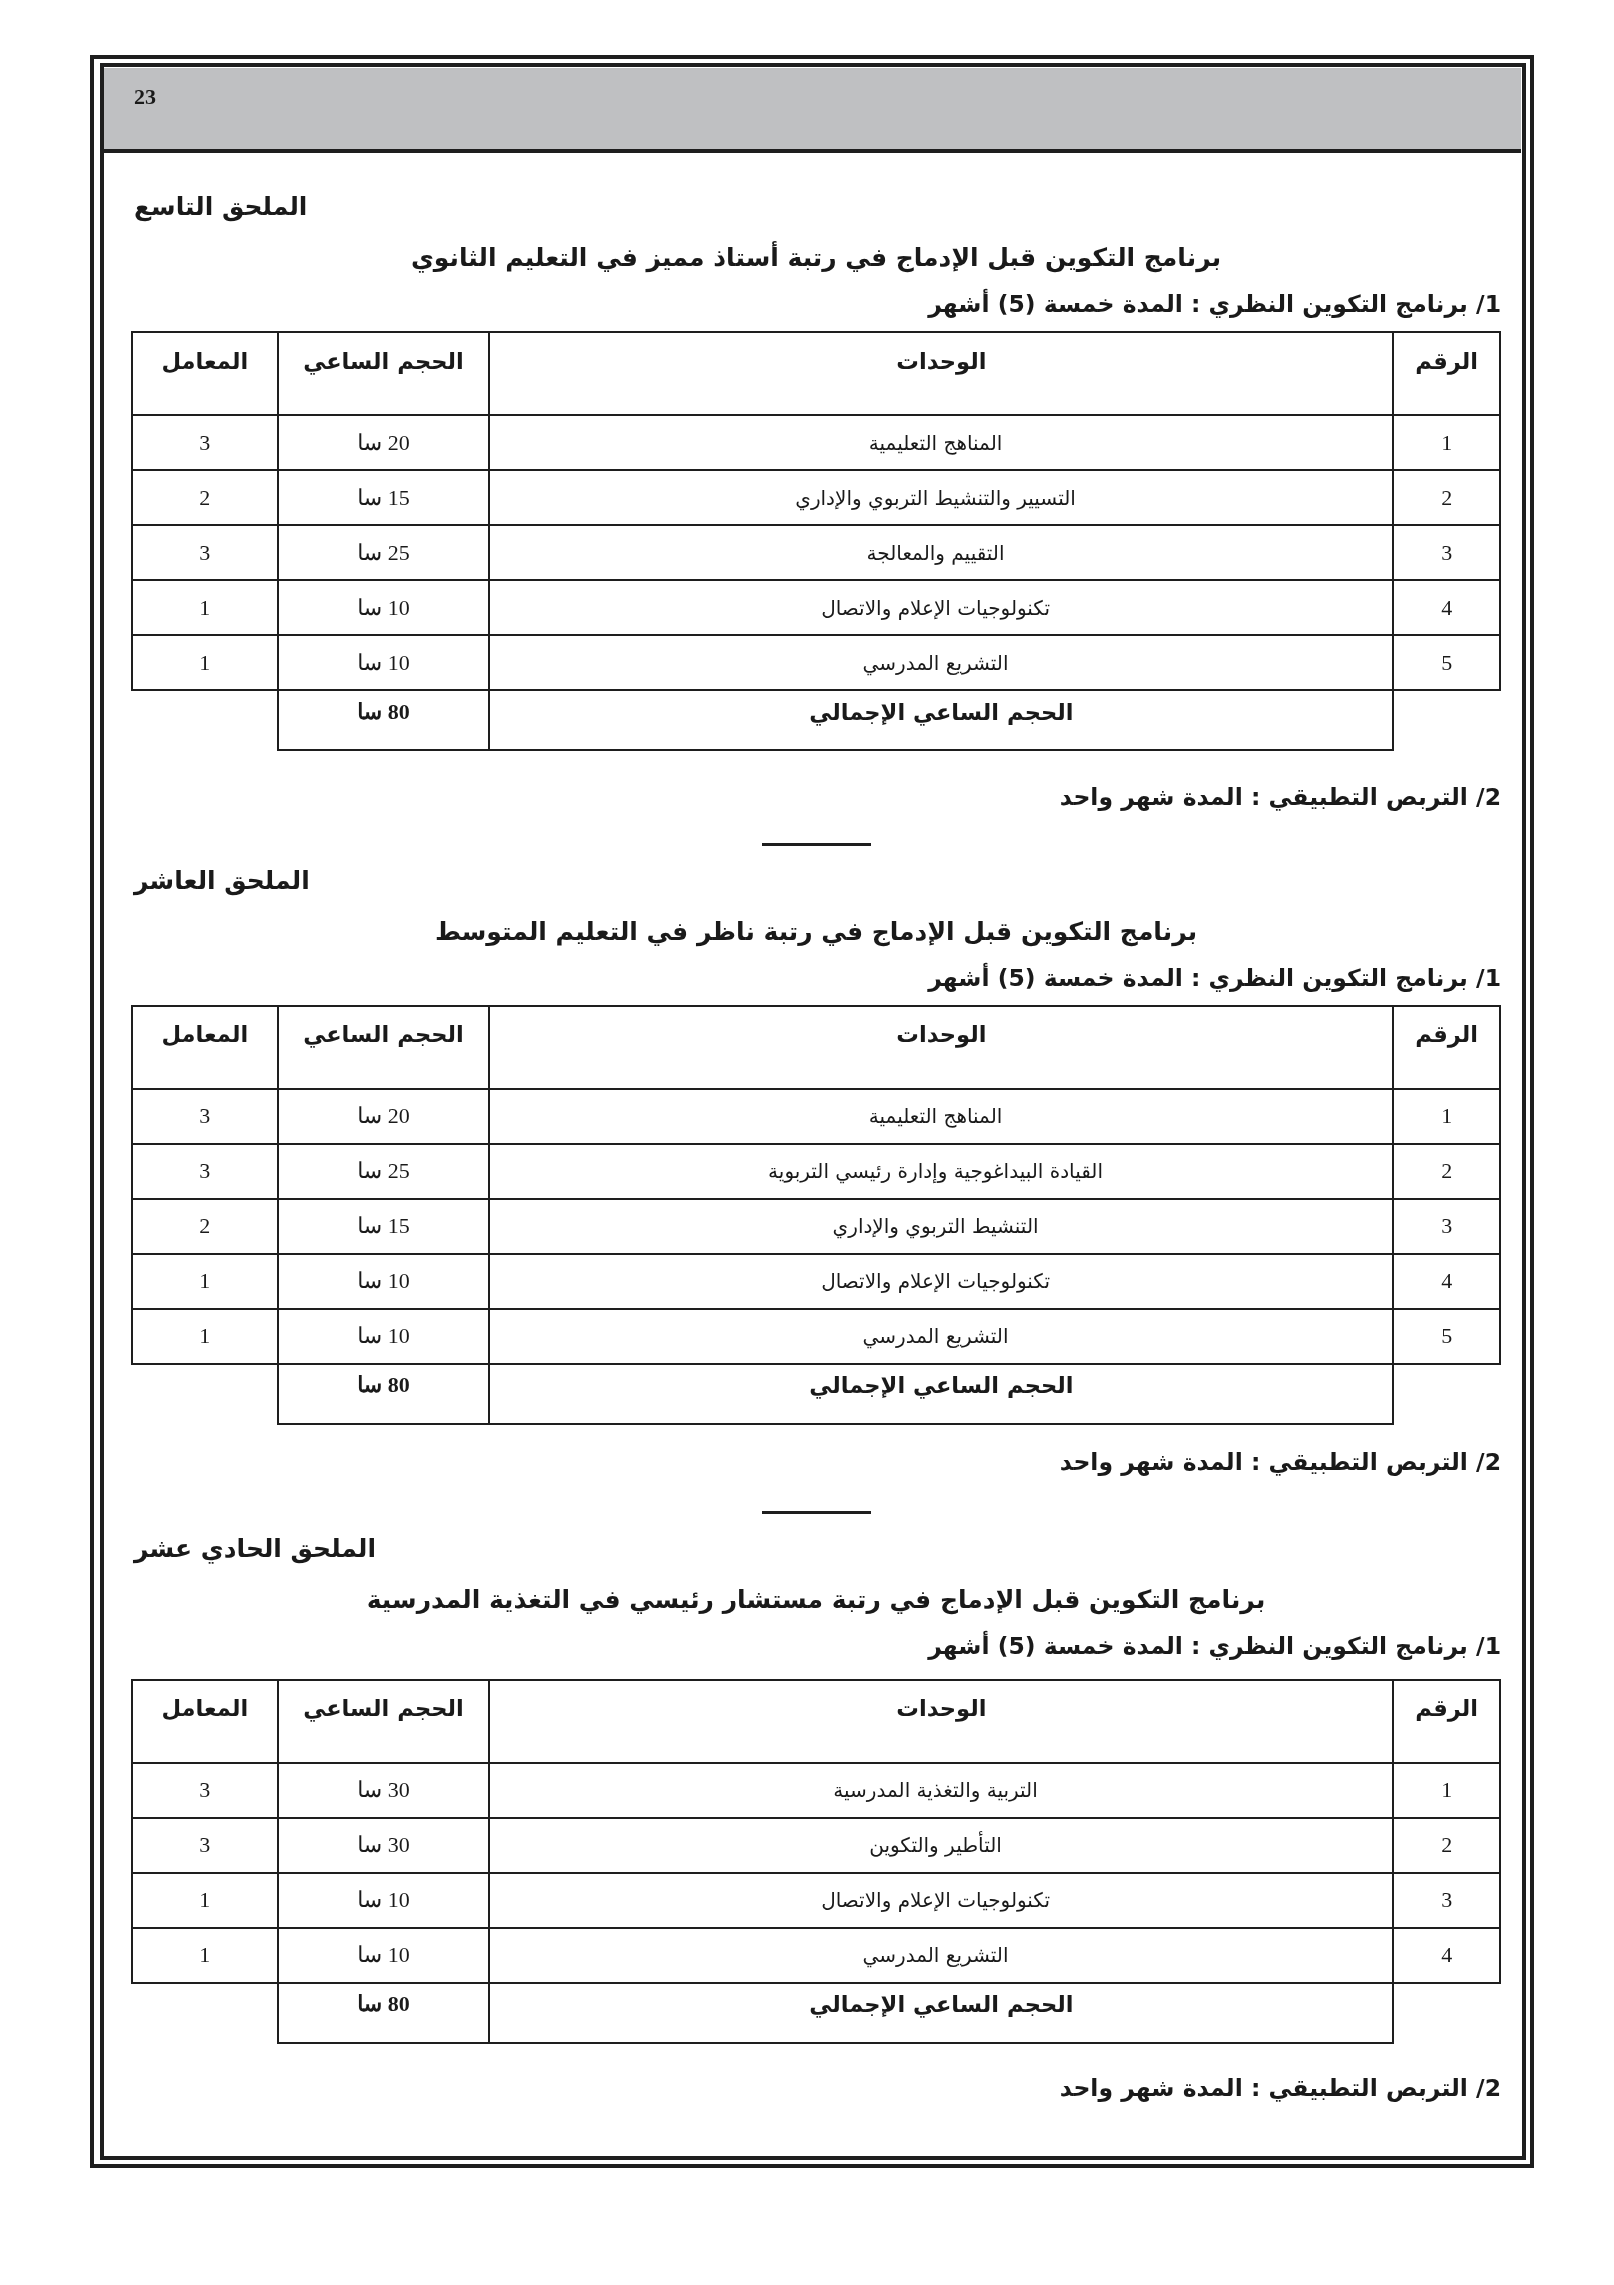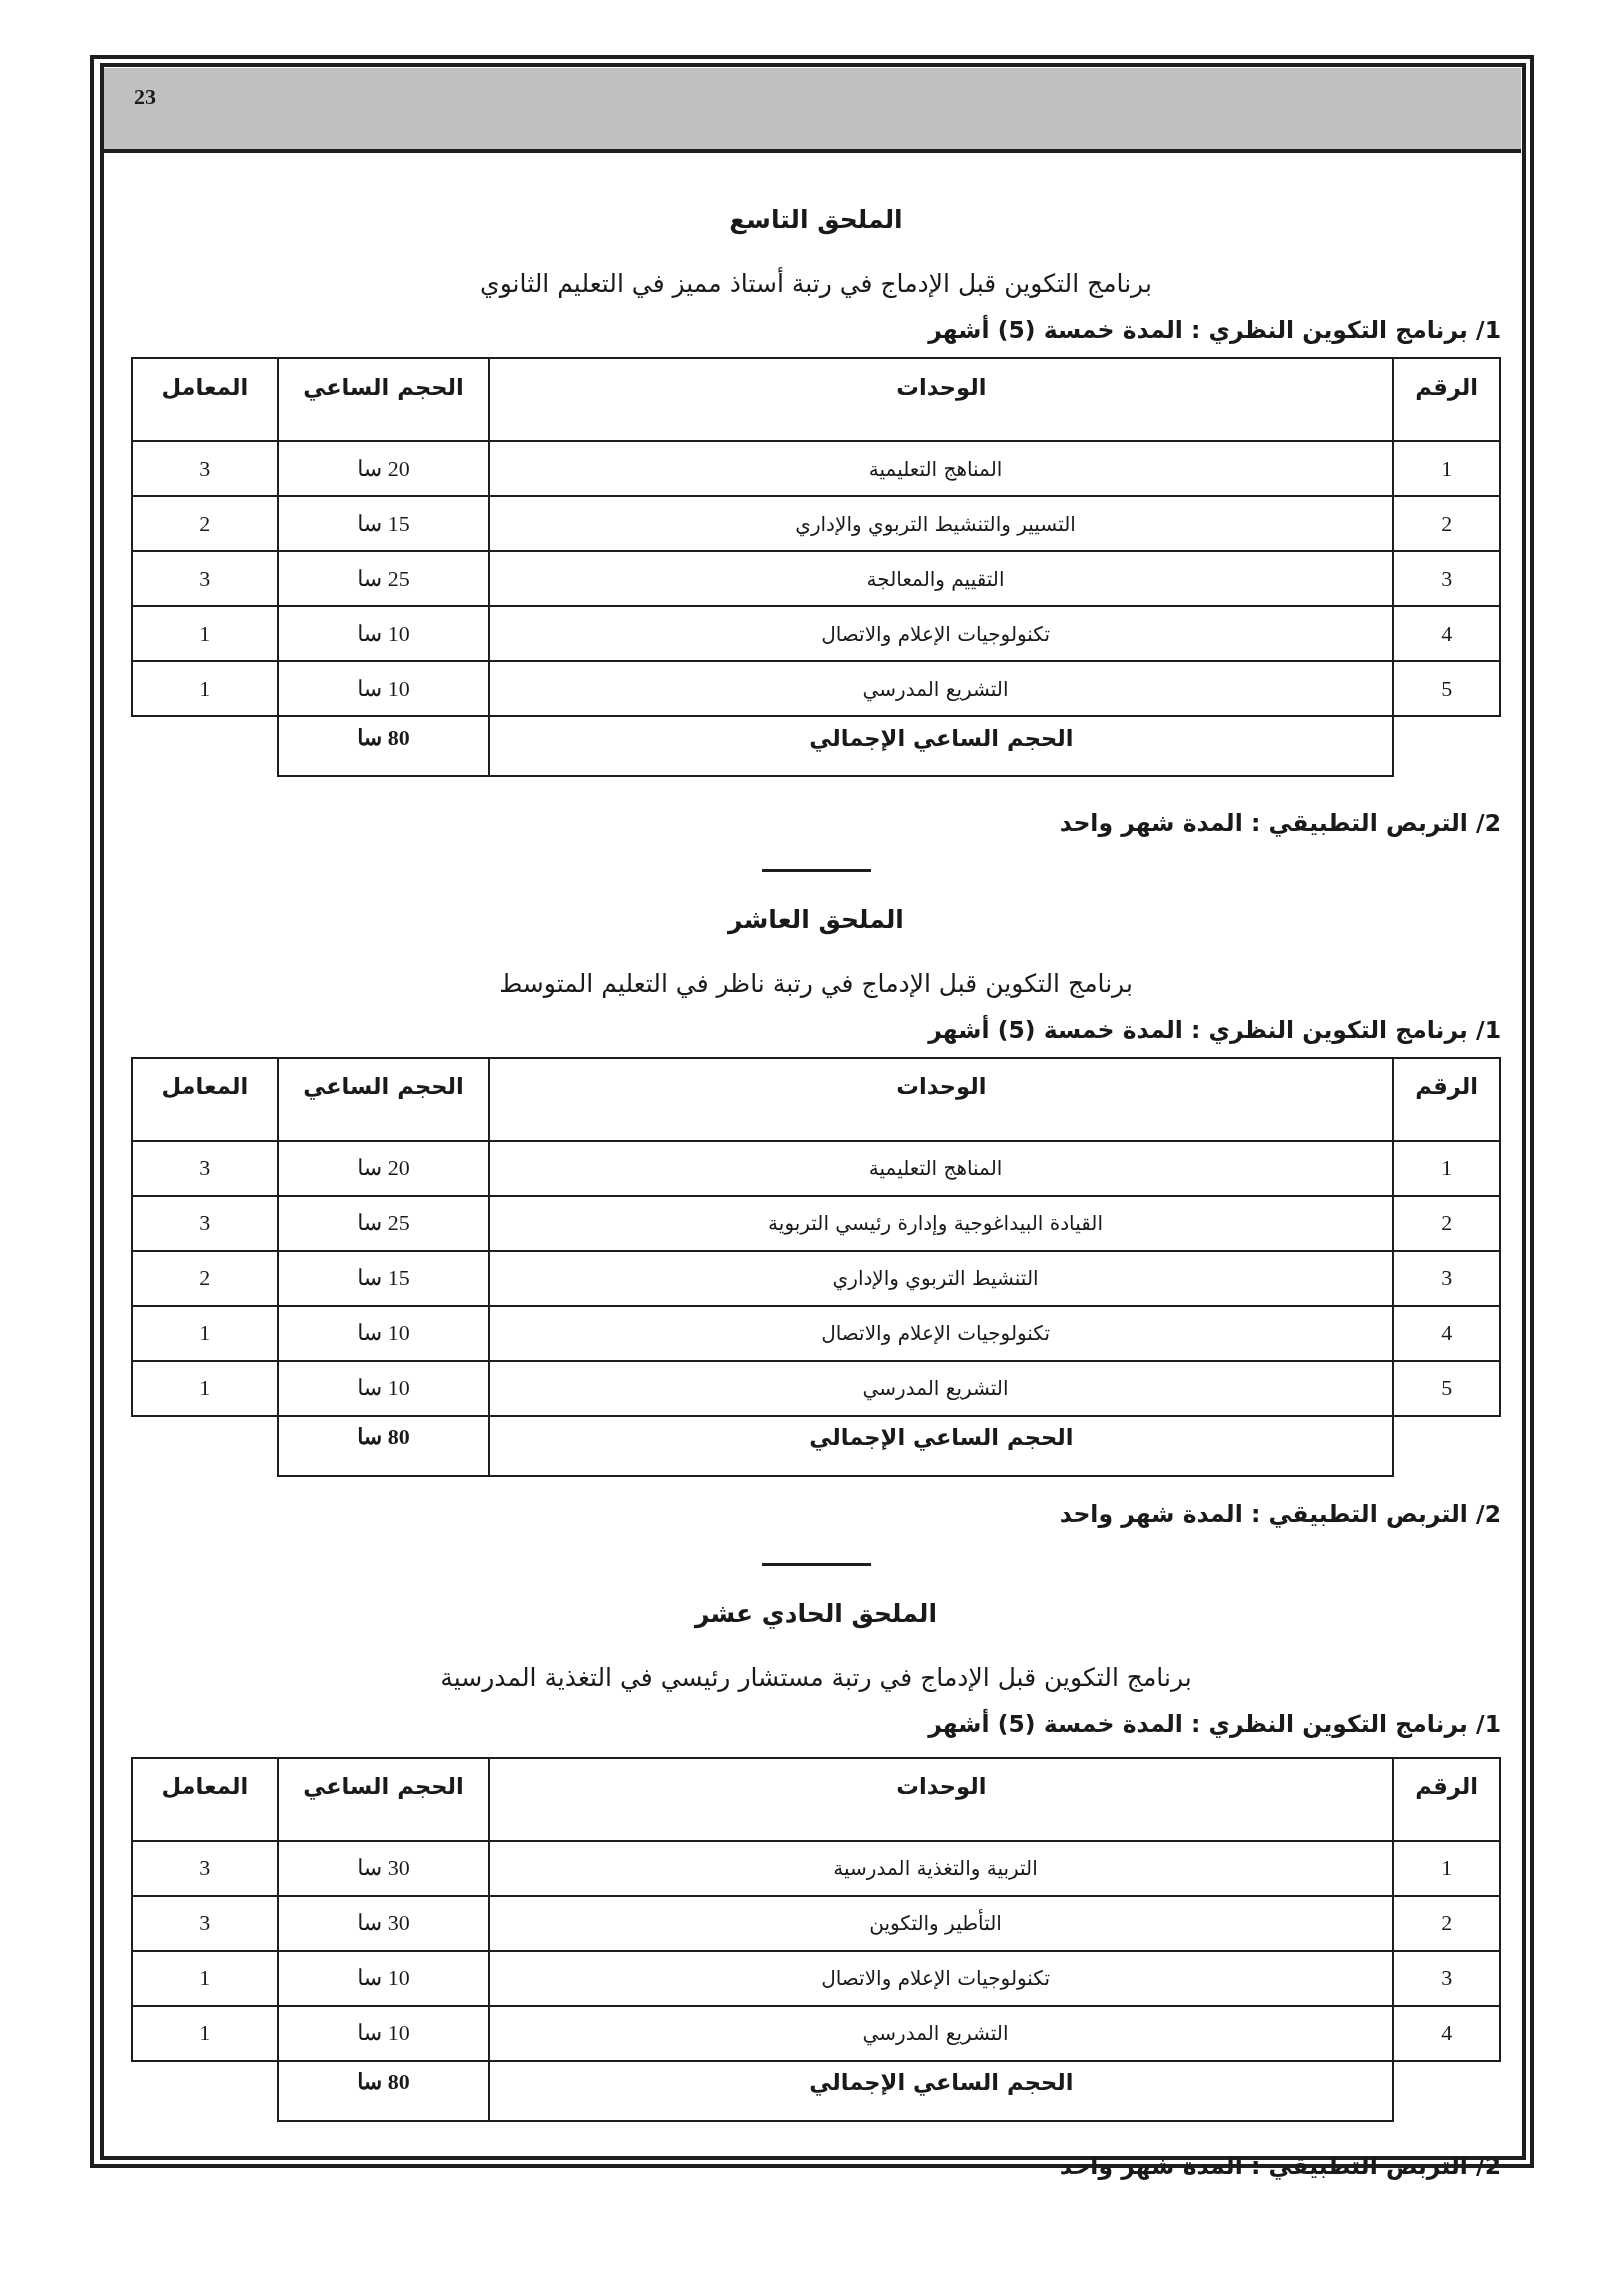--- a/index.html
+++ b/index.html
@@ -4,22 +4,22 @@
 <style>
   html, body { margin:0; padding:0; background:#ffffff; }
   body { width:1615px; height:2285px; position:relative; font-family:"DejaVu Sans", sans-serif; color:#1a1a1a; }
   .frame-outer { position:absolute; left:90px; top:55px; width:1444px; height:2113px; border:4.5px solid #1e1e1e; box-sizing:border-box; }
   .frame-inner { position:absolute; left:100px; top:63px; width:1426px; height:2097px; border:4.5px solid #1e1e1e; box-sizing:border-box; }
   .header { position:absolute; left:104px; top:68px; width:1417px; height:81px; background:#bfc0c2; border-bottom:4.5px solid #1e1e1e; box-sizing:content-box; }
   .hdr-page { position:absolute; left:30px; top:16.3px; font-family:"Liberation Serif", serif; font-weight:bold; font-size:22px; }
   .hdr-title { position:absolute; left:362px; width:724px; top:14.5px; text-align:center; direction:rtl; font-weight:bold; font-size:23.5px; }
   .hdr-date { position:absolute; right:11px; top:5.4px; direction:rtl; text-align:right; font-weight:bold; font-size:22.6px; line-height:33px; }
   .content { position:absolute; left:131px; top:181px; width:1370px; direction:rtl; }
-  .annex-title { text-align:center; font-weight:bold; font-size:25px; margin:16px; height:45px; line-height:45px; }
-  .program-title { text-align:center; font-weight:normal; font-size:25px; margin:0; height:51px; line-height:51px; }
+  .annex-title { text-align:left; font-weight:bold; font-size:25px; margin:3px; height:45px; line-height:45px; }
+  .program-title { text-align:center; font-weight:bold; font-size:25px; margin:0; height:51px; line-height:51px; }
   .section-line { font-weight:bold; font-size:23.5px; margin:0; height:43px; line-height:43px; text-align:right; }
   .sep { width:109px; margin:0 auto; height:2.7px; background:#1e1e1e; }
   table.units { border-collapse:collapse; width:1370px; direction:rtl; font-size:22px; }
   table.units th, table.units td { border:2.7px solid #1e1e1e; box-sizing:border-box; }
   table.units th { font-weight:bold; font-size:22.6px; height:83px; text-align:center; vertical-align:top; padding-top:14.5px; }
   table.units td { height:55px; text-align:center; font-family:"Liberation Serif", serif; }
   table.units td.unit { text-align:center; padding-right:12.7px; font-family:"DejaVu Sans", sans-serif; font-size:20px; }
   .c-num { width:107px; } .c-unit { width:911px; } .c-hours { width:213px;margin-left:12px; } .c-coef { width:146px; }
   table.units tr.total td { height:60px; font-weight:bold; vertical-align:top; padding-top:7.2px; }
   table.units tr.total td.blank { border-left:2.7px solid #1e1e1e; border-bottom:none; border-right:none; border-top:2.7px solid #1e1e1e;}

